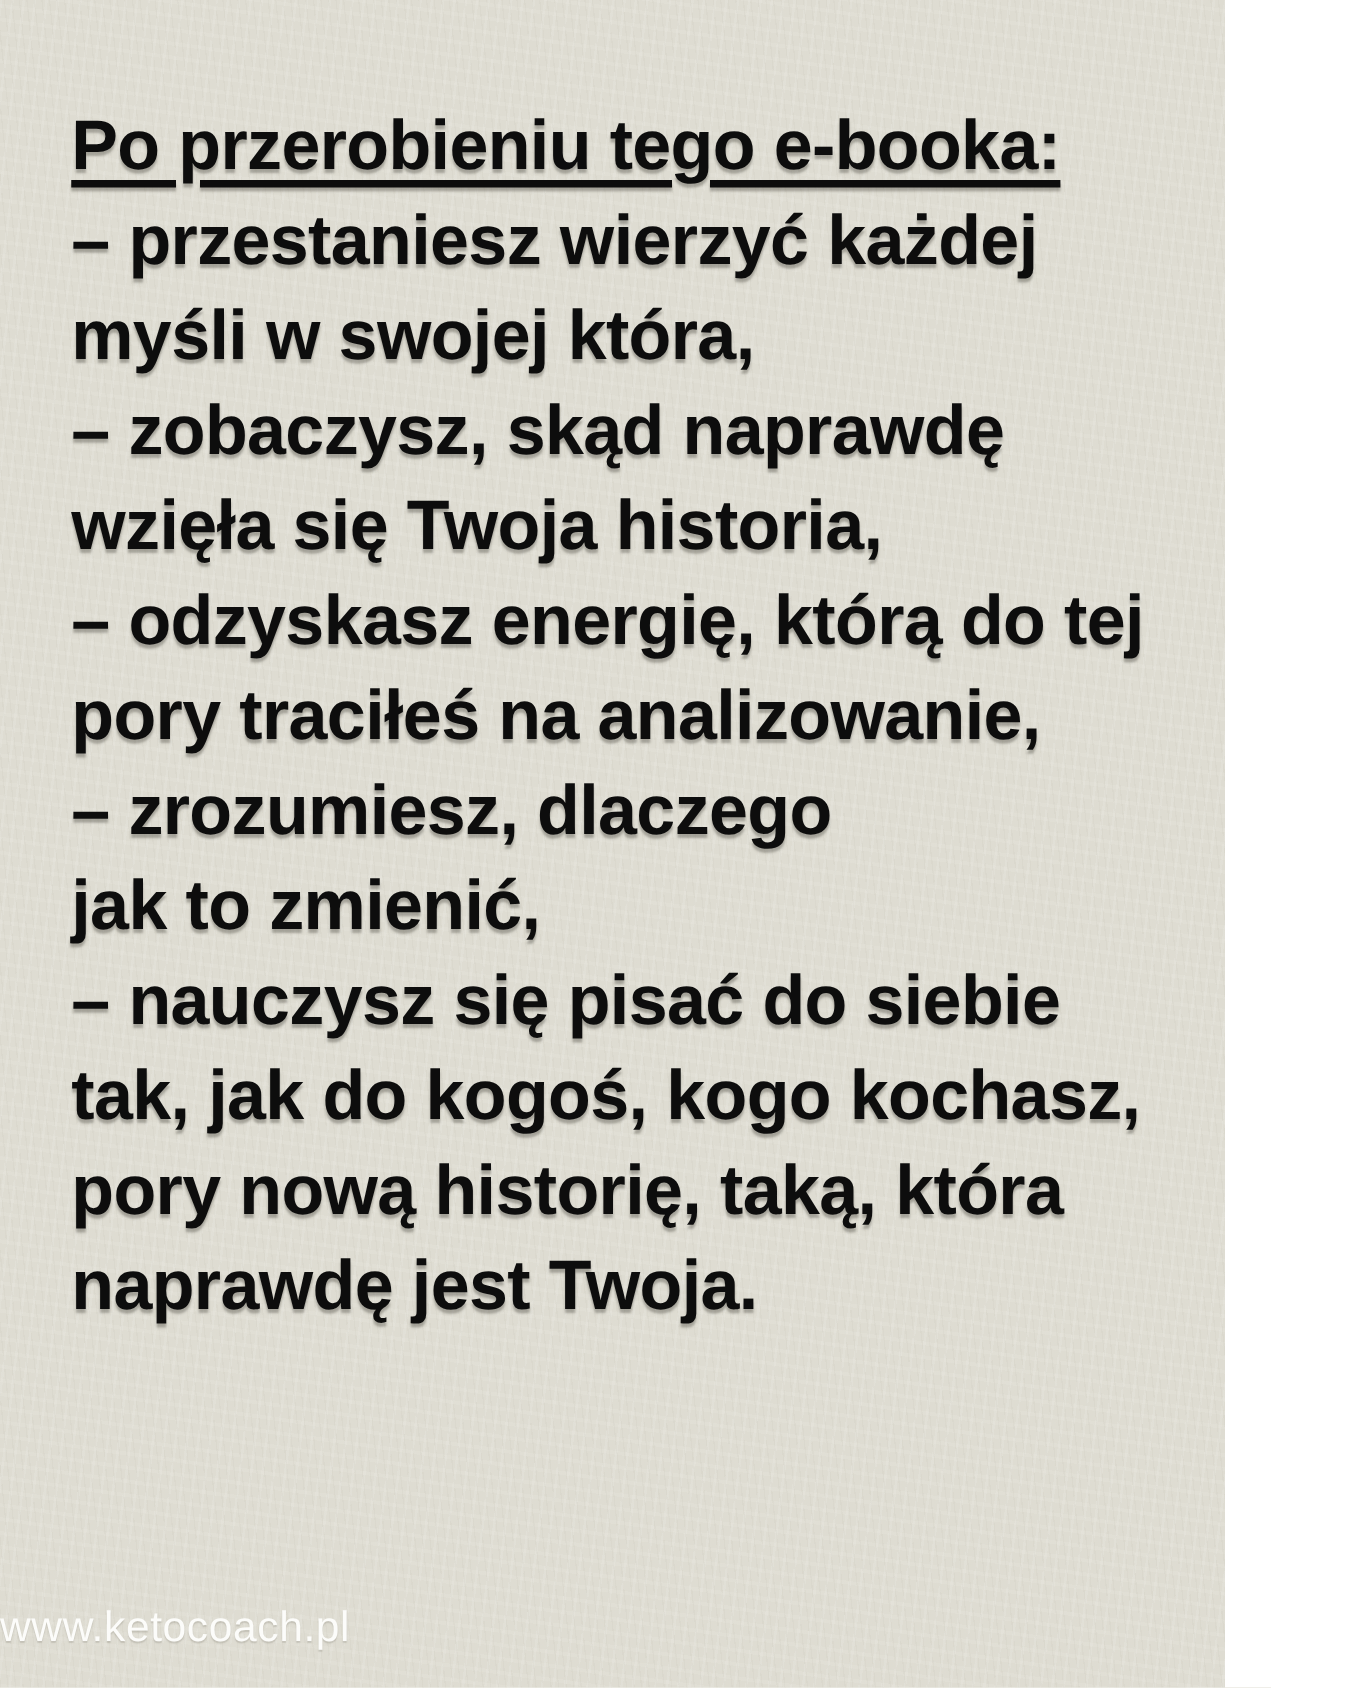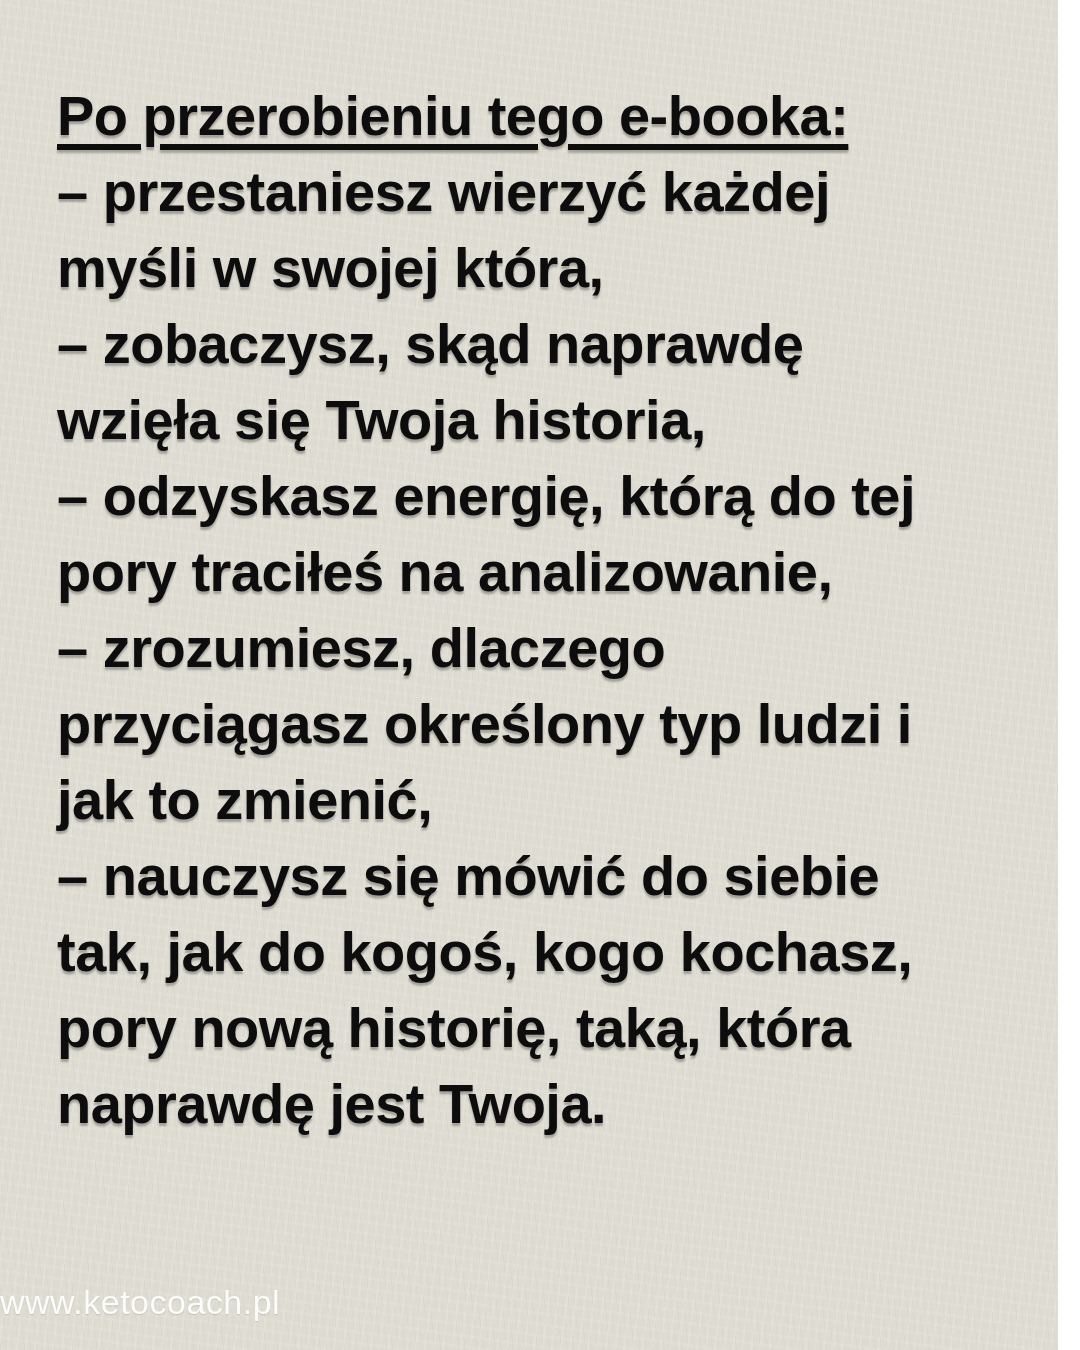--- a/index.html
+++ b/index.html
@@ -1,21 +1,21 @@
 <!DOCTYPE html>
 <html lang="pl"><head>
 <meta charset="utf-8">
 <style>
   html, body {
     margin: 0;
     padding: 0;
   }
   .canvas {
     position: relative;
-    width: 1058px;
+    width: 980px;
     height: 1350px;
     overflow: hidden;
     box-sizing: border-box;
     background-color: #dfddd3;
     
     background-image:
       repeating-linear-gradient(97deg, rgba(255,255,255,0.10) 0 2px, rgba(255,255,255,0) 2px 9px),
       repeating-linear-gradient(84deg, rgba(148,142,124,0.05) 0 1px, rgba(148,142,124,0) 1px 6px),
       repeating-linear-gradient(8deg,  rgba(255,255,255,0.05) 0 3px, rgba(205,201,188,0.05) 3px 11px);
     font-family: "Liberation Sans", "DejaVu Sans", sans-serif;
@@ -56,22 +56,21 @@
 <div class="canvas">
   <div class="text-block">
     <div class="heading">Po przerobieniu tego e-booka:</div>
     <div>– przestaniesz wierzyć każdej</div>
     <div>myśli w swojej która,</div>
     <div>– zobaczysz, skąd naprawdę</div>
     <div>wzięła się Twoja historia,</div>
     <div>– odzyskasz energię, którą do tej</div>
     <div>pory traciłeś na analizowanie,</div>
     <div>– zrozumiesz, dlaczego</div>
-    <div>przyciągasz określony typ ludzi i</div>
     <div>jak to zmienić,</div>
-    <div>– nauczysz się mówić do siebie</div>
+    <div>– nauczysz się pisać do siebie</div>
     <div>tak, jak do kogoś, kogo kochasz,</div>
     <div>pory nową historię, taką, która</div>
     <div>naprawdę jest Twoja.</div>
   </div>
 
   <div class="footer">www.ketocoach.pl</div>
 </div>
 
 </body></html>

